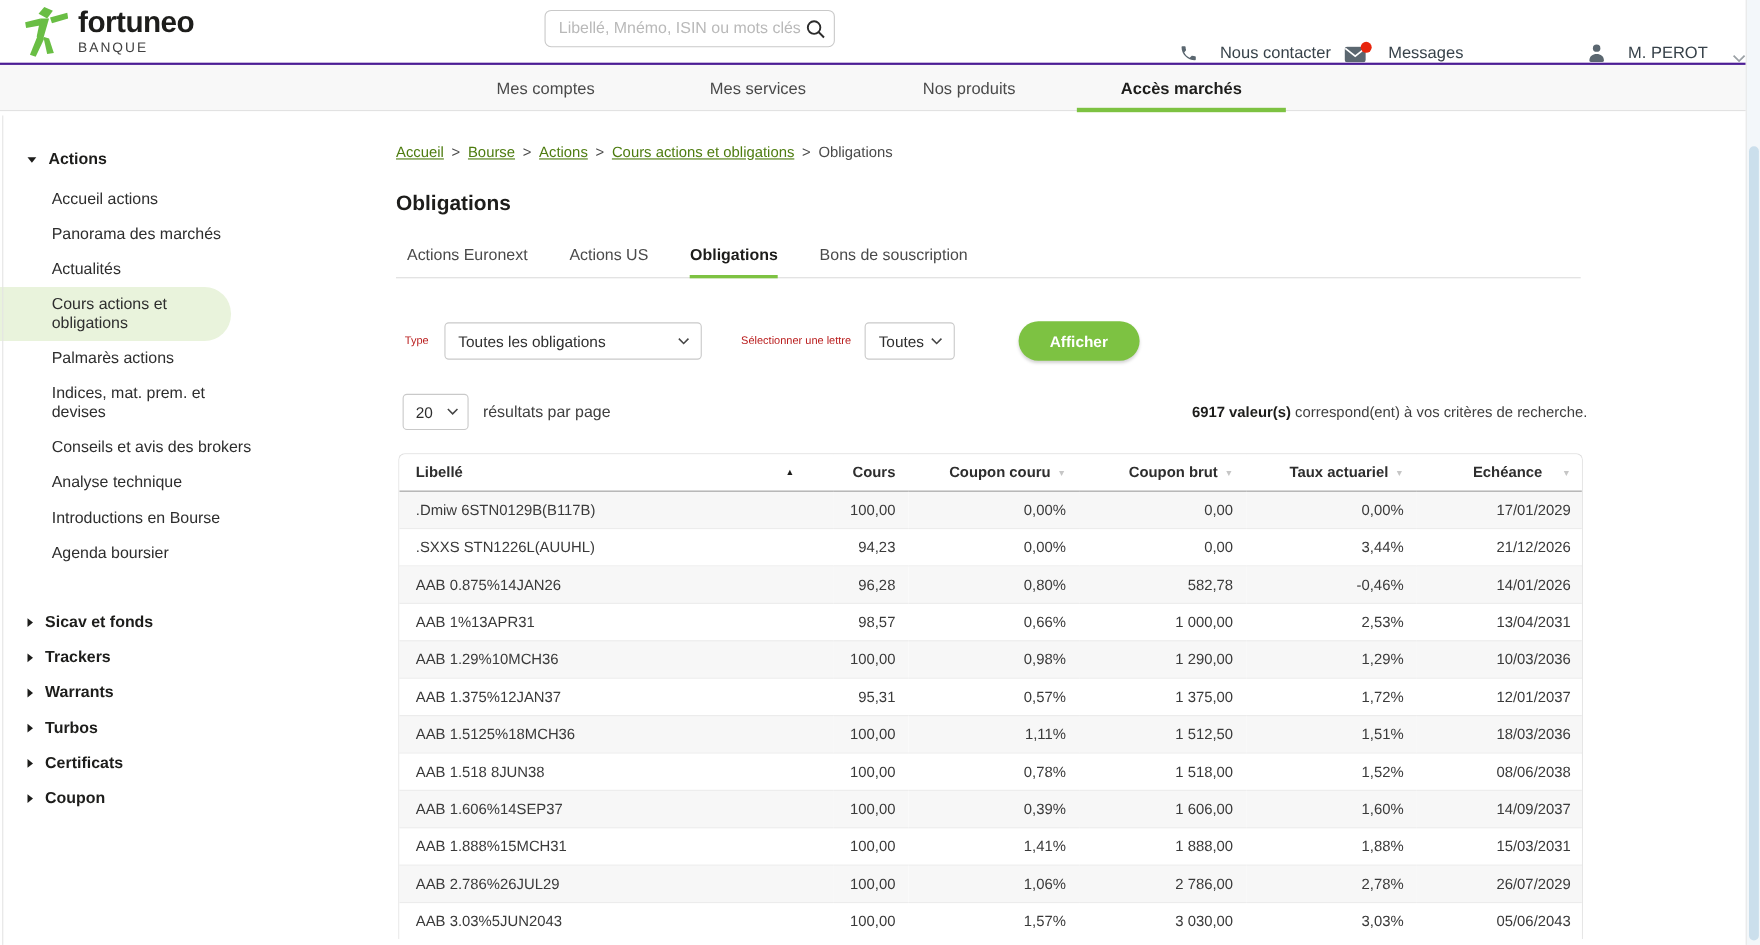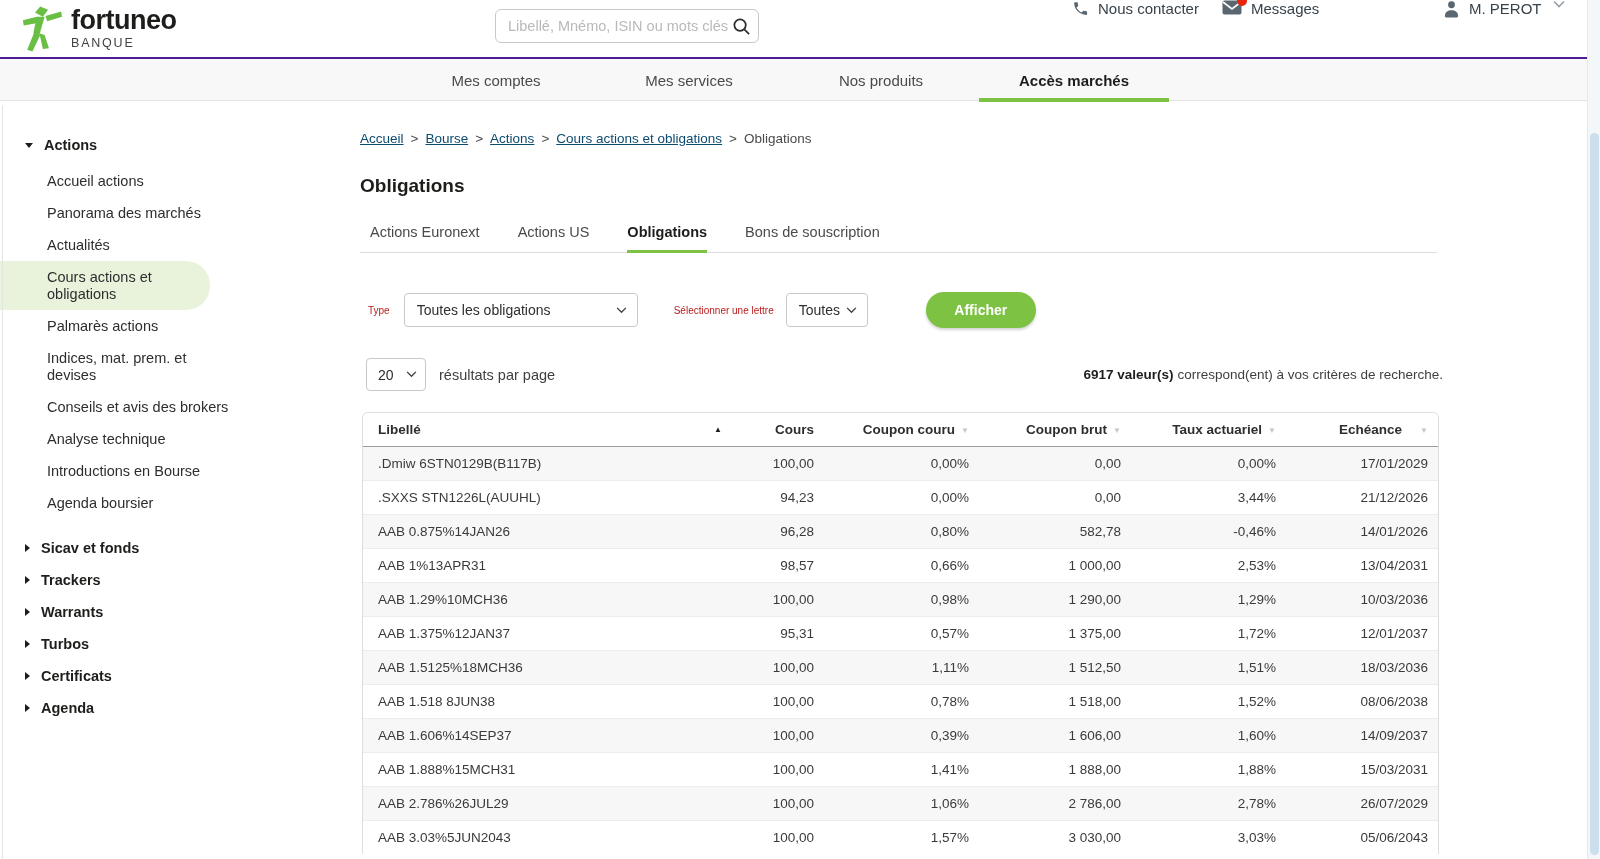--- a/index.html
+++ b/index.html
@@ -10,46 +10,46 @@
 
   
   .top-header{position:absolute;top:0;left:0;width:1600px;height:57px;background:#fff}
   .logo{position:absolute;left:22px;top:5px;display:flex;align-items:flex-start;gap:9px;cursor:pointer}
   .logo-figure{width:40px;height:48px}
   .logo-text .brand{font-size:27px;font-weight:bold;color:#1d1d1b;letter-spacing:-.5px;line-height:31px}
   .logo-text .sub{font-size:12.5px;color:#414141;letter-spacing:1.8px}
   .search-box{position:absolute;left:495px;top:9px;width:264px;height:34px;border:1px solid #c9c9c9;border-radius:6px;display:flex;align-items:center;padding:0 7px 0 12px;background:#fff}
   .search-box input{flex:1;border:none;outline:none;font-size:14.5px;color:#333;font-family:inherit;min-width:0;background:transparent}
   .search-box input::placeholder{color:#b9b9b9}
-  .hdr-item{position:absolute;top:0;height:57px;display:flex;align-items:flex-start;gap:9px;font-size:15px;color:#37424a;cursor:pointer;white-space:nowrap}
+  .hdr-item{position:absolute;top:0;height:57px;display:flex;align-items:flex-end;gap:20px;font-size:15px;color:#37424a;cursor:pointer;white-space:nowrap}
   .badge-wrap{position:relative;display:flex}
   .badge{position:absolute;top:-4px;right:-5px;width:10px;height:10px;border-radius:50%;background:var(--red)}
   .chev-svg{margin-left:2px}
 
   
   .nav{position:absolute;top:57px;left:0;width:1600px;height:44px;background:#f8f8f8;border-top:2px solid #4c1d95;border-bottom:1px solid #e2e2e2}
   .nav-item{position:absolute;top:0;height:43px;line-height:43px;transform:translateX(-50%);font-size:15px;color:#4a4a4a;cursor:pointer;white-space:nowrap}
   .nav-item.active{color:#1d1d1b;font-weight:bold}
   .nav-item.active::after{content:"";position:absolute;left:50%;transform:translateX(-50%);bottom:0;width:190px;height:4px;background:var(--green)}
 
   
   .sidebar{position:absolute;left:0;top:101px;width:360px;bottom:0;padding-top:28px}
   .sidebar::before{content:"";position:absolute;left:2px;top:4px;bottom:0;width:1px;background:#e4e4e4}
   .section-head{display:flex;align-items:center;gap:11px;padding:8px 0 8px 25px;font-size:14.5px;font-weight:bold;color:#1d1d1b;cursor:pointer}
-  .section.gap-top{margin-top:7px}
+  .section.gap-top{margin-top:25px}
   .tri-down{width:0;height:0;border-left:4px solid transparent;border-right:4px solid transparent;border-top:5px solid #1d1d1b}
   .tri-right{width:0;height:0;border-top:4px solid transparent;border-bottom:4px solid transparent;border-left:5px solid #1d1d1b}
   .side-list{padding-top:4px;padding-bottom:6px}
   .side-item{width:250px;padding:7.5px 20px 7.5px 47px;font-size:14.5px;line-height:17px;color:#2e2e2e;cursor:pointer}
   .side-item.active{background:var(--green-bg);border-radius:0 24px 24px 0;width:210px;padding-right:10px}
 
   
   .main{position:absolute;left:360px;top:101px;width:1085px}
   .breadcrumb{margin-top:30px;font-size:13.5px;color:#4a4a4a}
-  .breadcrumb a{color:#0c4a6e;text-decoration:underline;cursor:pointer}
+  .breadcrumb a{color:#4d7c0f;text-decoration:underline;cursor:pointer}
   .breadcrumb .sep{margin:0 7px}
   .page-title{margin-top:29px;font-size:19px;font-weight:bold;color:#1d1d1b}
   .tabs{margin-top:27px;display:flex;gap:38px;border-bottom:1px solid #dcdcdc;width:1077px;padding-left:10px}
   .tab{padding-bottom:12px;font-size:14.5px;color:#4a4a4a;cursor:pointer;position:relative;white-space:nowrap}
   .tab.active{font-weight:bold;color:#1d1d1b}
   .tab.active::after{content:"";position:absolute;left:0;right:0;bottom:-1px;height:3px;background:var(--green)}
 
   .filters{margin-top:39px;display:flex;align-items:center;margin-left:8px}
   .filter-label{font-size:10px;color:#b91c1c}
   .select{border:1px solid #c9c9c9;border-radius:4px;height:34px;background:#fff;display:flex;align-items:center;justify-content:space-between;padding:0 10px 0 12px;font-size:14px;color:#2e2e2e;cursor:pointer;white-space:nowrap}
@@ -197,21 +197,21 @@
       </div>
       <div class="section">
         <div class="section-head">
           <span class="tri-right"></span>
           <span>Certificats</span>
         </div>
       </div>
       <div class="section">
         <div class="section-head">
           <span class="tri-right"></span>
-          <span>Agenda</span>
+          <span>Coupon</span>
         </div>
       </div>
     </div>
 
   <div class="main">
     <div class="breadcrumb" id="breadcrumb"><a>Accueil</a><span class="sep">&gt;</span><a>Bourse</a><span class="sep">&gt;</span><a>Actions</a><span class="sep">&gt;</span><a>Cours actions et obligations</a><span class="sep">&gt;</span><span>Obligations</span></div>
 
     <div class="page-title">Obligations</div>
 
     <div class="tabs" id="tabs">

